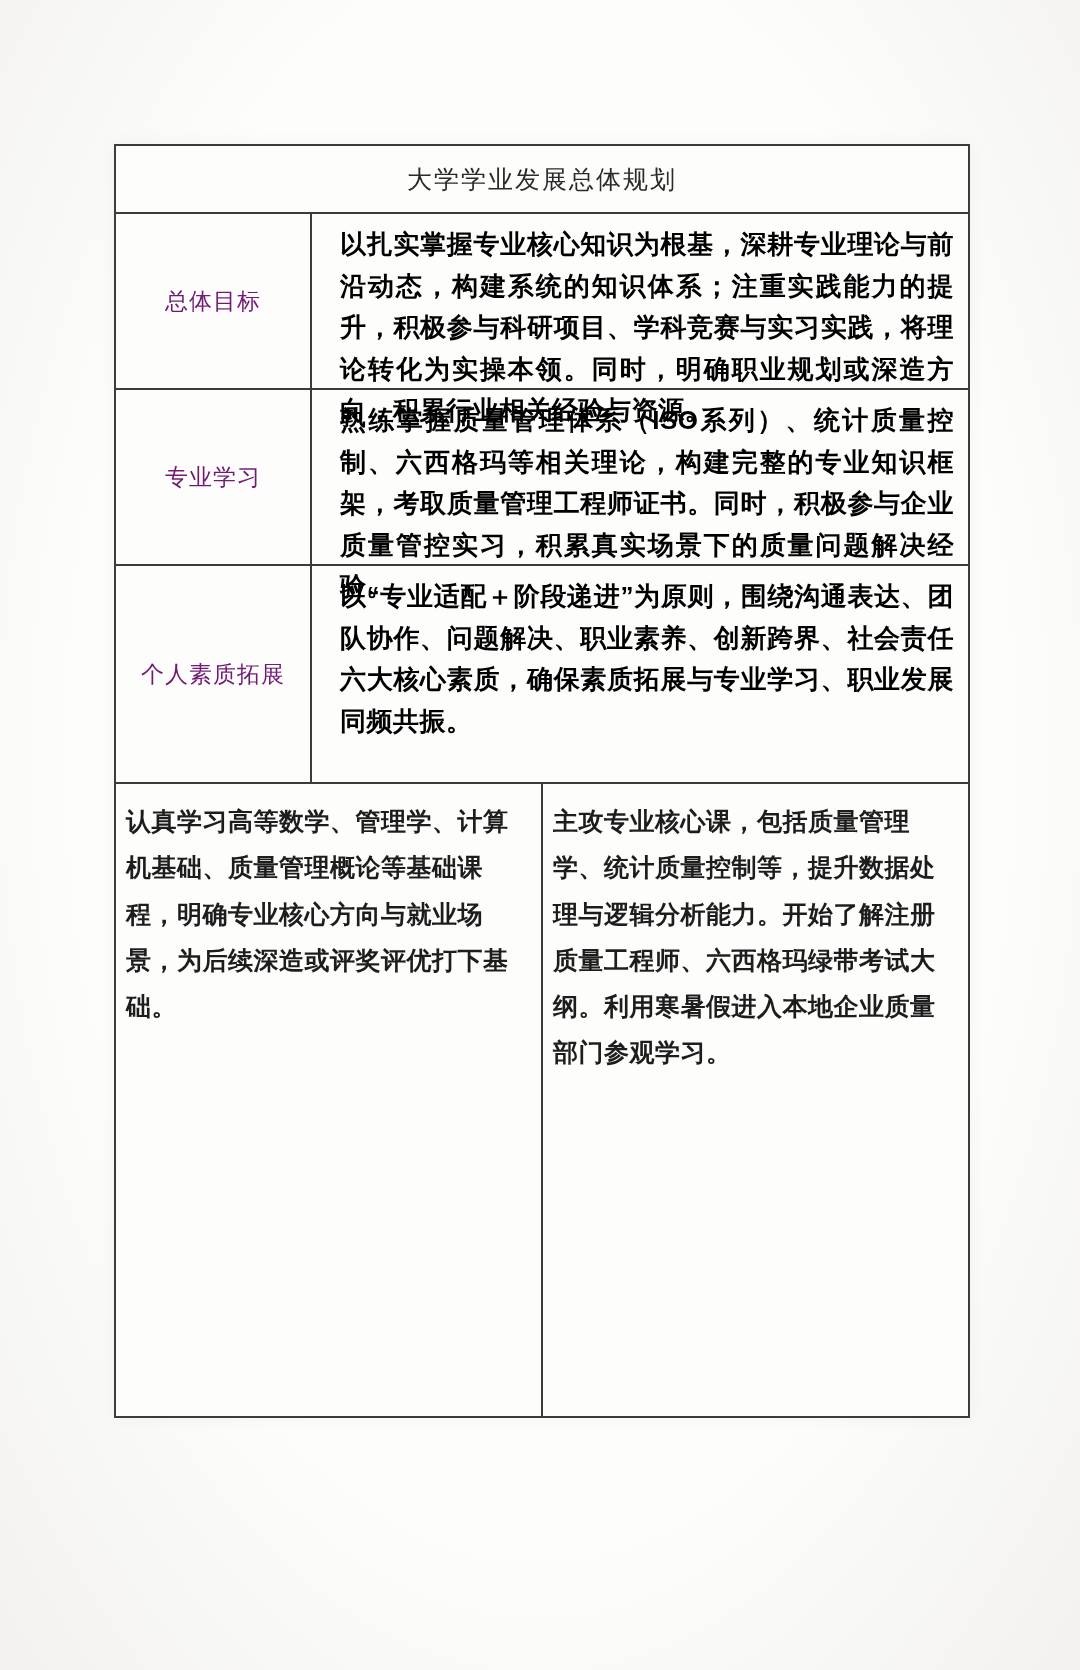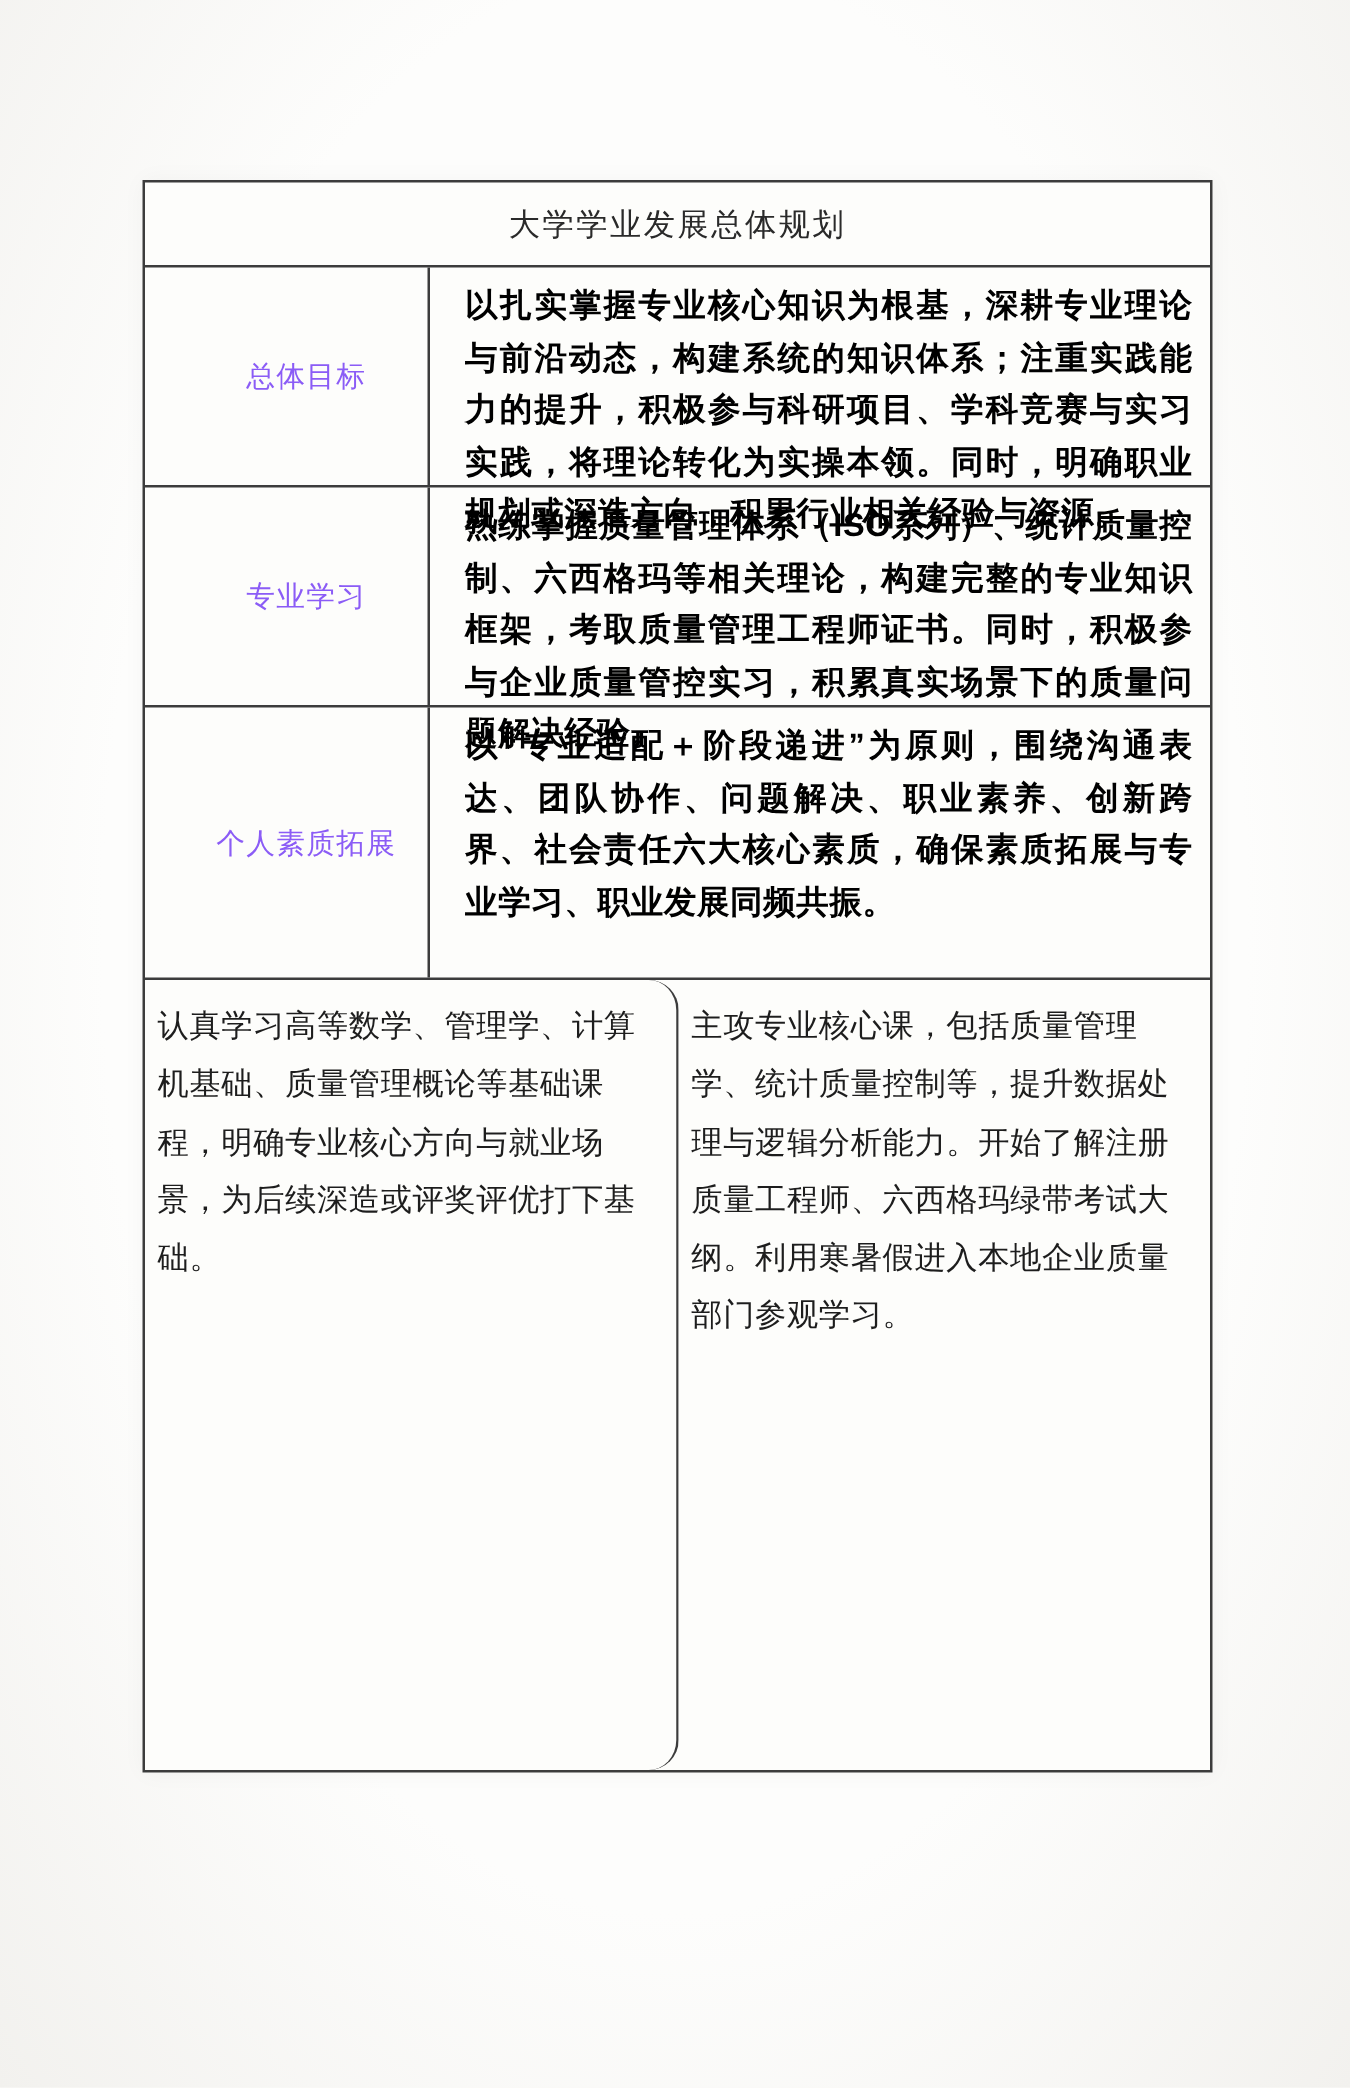--- a/index.html
+++ b/index.html
@@ -21,22 +21,22 @@
   .title-row{
     height:66px; display:flex; align-items:center; justify-content:center;
     border-bottom:2px solid #3c3c3c;
     font-size:25px; letter-spacing:2px; color:#2a2a2a;
   }
   .lrow{ display:flex; border-bottom:2px solid #3c3c3c; box-sizing:border-box;}
   .lrow .label{
     width:196px; flex:0 0 196px;
     border-right:2px solid #3c3c3c;
     display:flex; align-items:center; justify-content:center;
-    font-size:23px; letter-spacing:1px; color:#8b5cf6;
-    box-sizing:border-box; text-align:center; padding:0 24px;margin-left:32px;
+    font-size:23px; letter-spacing:1px; color:#701a75;
+    box-sizing:border-box; text-align:center; padding:0 24px;
   }
   .lrow .content{
     flex:1; padding:10px 14px 8px 28px; box-sizing:border-box;
     font-size:26px; line-height:1.6; font-weight:600; color:#000000;
     letter-spacing:0.5px;
     text-align:justify;
   }
   .r-goal{ height:176px; }
   .r-major{ height:176px; }
   .r-quality{ height:218px; }
@@ -44,23 +44,22 @@
   .year-head{
     flex:1; display:flex; align-items:center; justify-content:center;
     border-right:2px solid #3c3c3c;
     font-size:22px; letter-spacing:1px; color:#2a2a2a; box-sizing:border-box;
   }
   .year-head:last-child{ border-right:none; }
   .year-body-row{ display:flex; height:632px; }
   .year-body{
     flex:1; border-right:2px solid #3c3c3c; box-sizing:border-box;
     padding:14px 8px 10px 10px;
-    font-size:25px; line-height:1.85; font-weight:400; color:#1d1d1d;
+    font-size:25px; line-height:1.85; font-weight:700; color:#1d1d1d;
     letter-spacing:0.5px;
-    border-radius:24px;
   }
   .year-body:last-child{ border-right:none; }
 </style>
 </head>
 <body>
 
 <div class="sheet">
 
   <div class="title-row">
     <span>大学学业发展总体规划</span>

